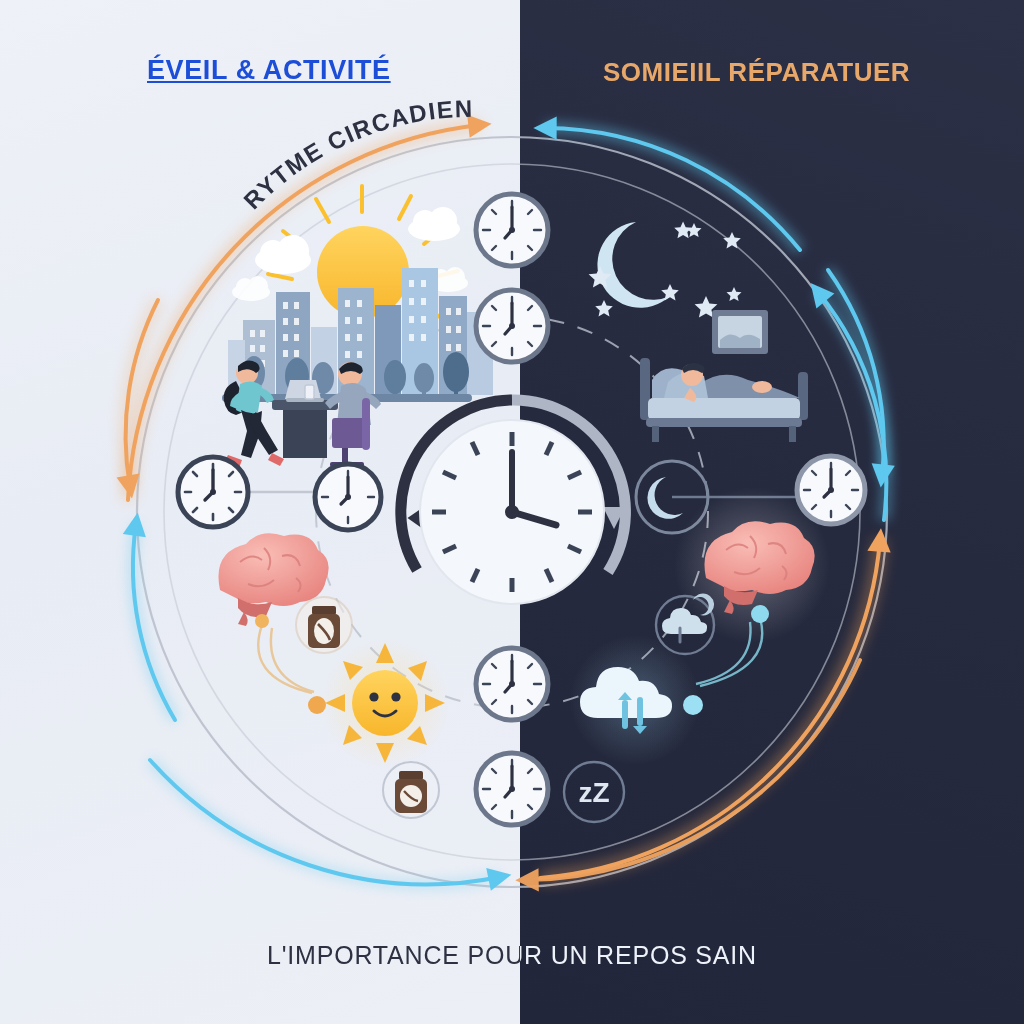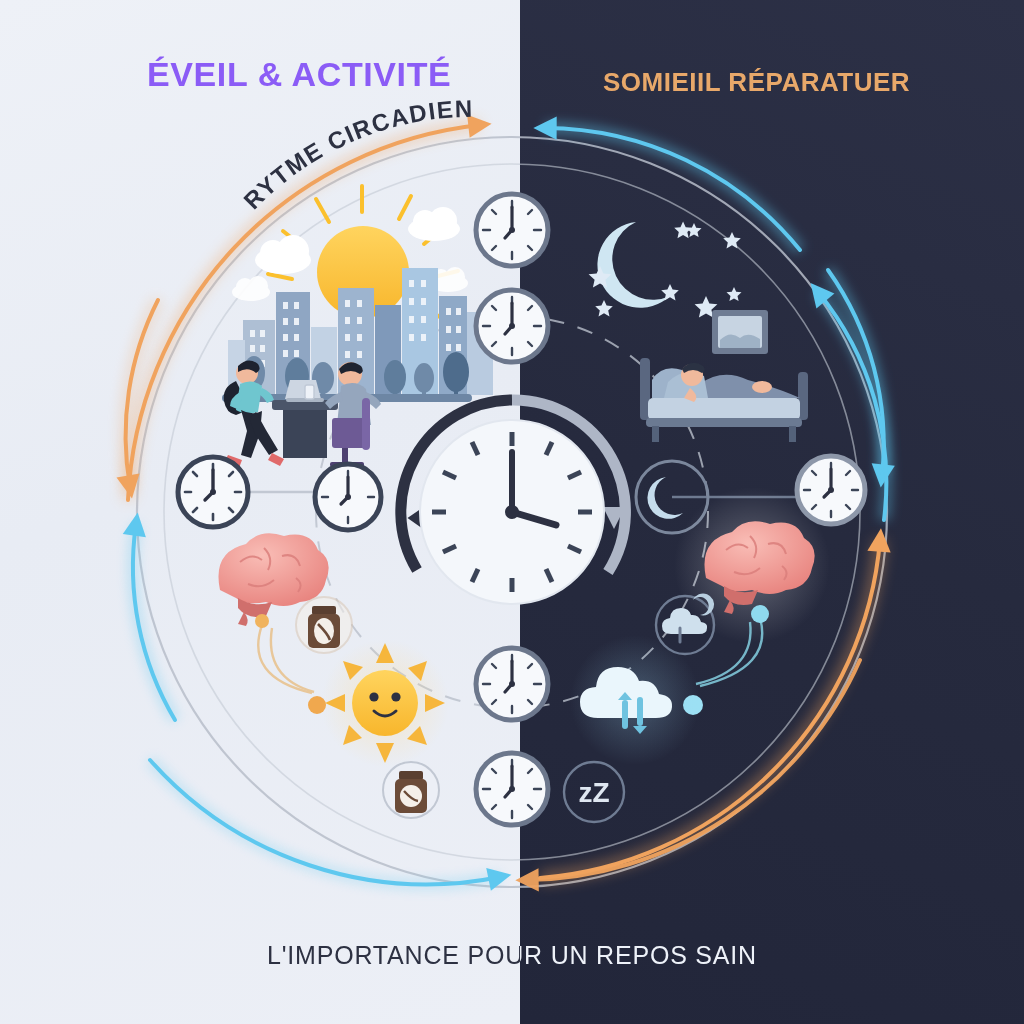--- a/index.html
+++ b/index.html
@@ -5,22 +5,22 @@
   html,body{margin:0;padding:0;background:#fff;}
   body{font-family:"Liberation Sans",sans-serif;}
   #stage{position:relative;width:1024px;height:1024px;overflow:hidden;}
 
   
   .half{position:absolute;top:0;height:1024px;}
   .half-light{left:0;width:520px;background:linear-gradient(160deg,#eef1f7 0%,#e8ecf4 45%,#eceff6 100%);}
   .half-dark{left:520px;width:504px;background:linear-gradient(200deg,#2c3046 0%,#262a3e 50%,#22263a 100%);}
 
   
-  .h-left{position:absolute;left:147px;top:55px;font-size:34px;font-weight:bold;letter-spacing:.6px;color:#8b5cf6;white-space:nowrap;}
-  .h-right{position:absolute;left:603px;top:67px;font-size:26px;font-weight:bold;letter-spacing:.5px;color:#e8a86a;white-space:nowrap;}
+  .h-left{position:absolute;left:147px;top:55px;font-size:27px;font-weight:bold;letter-spacing:.6px;color:#1d4ed8;white-space:nowrap;text-decoration:underline;}
+  .h-right{position:absolute;left:603px;top:57px;font-size:26px;font-weight:bold;letter-spacing:.5px;color:#e8a86a;white-space:nowrap;}
 
   
   .caption-wrap{position:absolute;left:0;top:941px;width:1024px;height:40px;}
   .caption{position:absolute;top:0;left:0;width:1024px;text-align:center;font-size:25px;letter-spacing:.8px;white-space:nowrap;}
   .cap-dark{color:#2d3142;clip-path:inset(0 504px 0 0);}
   .cap-light{color:#eef2f9;clip-path:inset(0 0 0 520px);}
 
   
   #art{position:absolute;left:0;top:0;width:1024px;height:1024px;}
 

